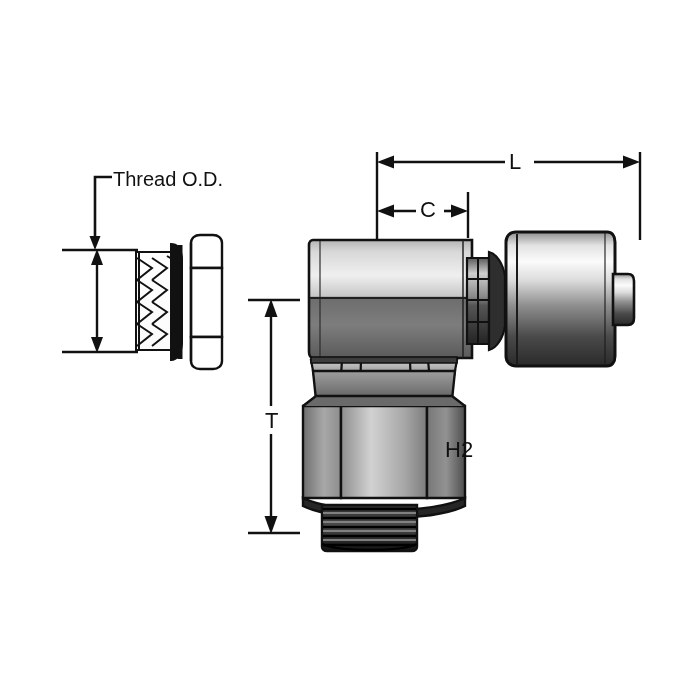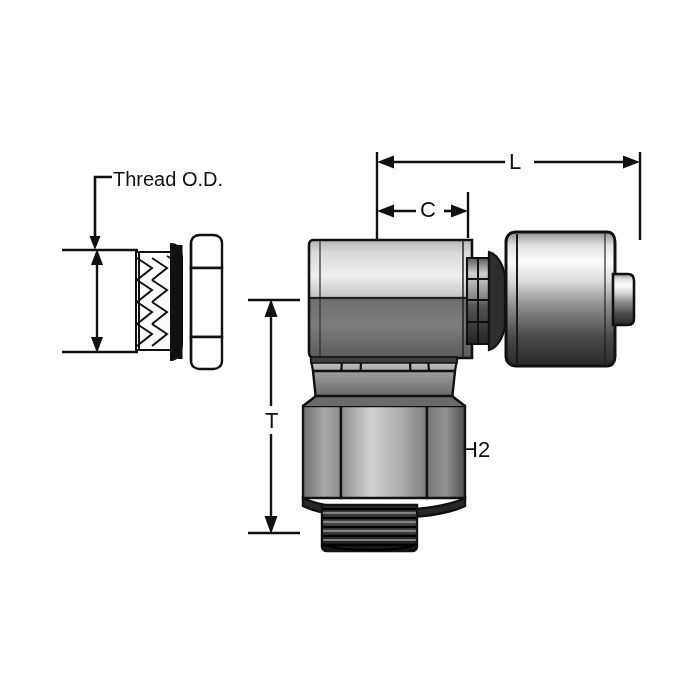--- a/index.html
+++ b/index.html
@@ -4,21 +4,21 @@
 <style>
   html,body{margin:0;padding:0;background:#ffffff;}
   body{width:700px;height:700px;font-family:"Liberation Sans",sans-serif;}
   #stage{position:relative;width:652px;height:700px;background:#ffffff;overflow:hidden;}
   #stage svg{position:absolute;left:0;top:0;}
   .lbl{position:absolute;color:#111111;font-family:"Liberation Sans",sans-serif;white-space:nowrap;}
   #lbl-thread{left:113px;top:168px;font-size:20px;}
   #lbl-L{left:509px;top:149px;font-size:22px;}
   #lbl-C{left:420px;top:197px;font-size:22px;}
   #lbl-T{left:265px;top:408px;font-size:22px;}
-  #lbl-H2{left:462px;top:437px;font-size:22px;}
+  #lbl-H2{left:445px;top:437px;font-size:22px;}
 </style>
 </head>
 <body>
 
 <div id="stage">
 
   <svg width="700" height="700" viewBox="0 0 700 700">
     <defs>
 
       <linearGradient id="gElbow" x1="0" y1="0" x2="0" y2="1">

